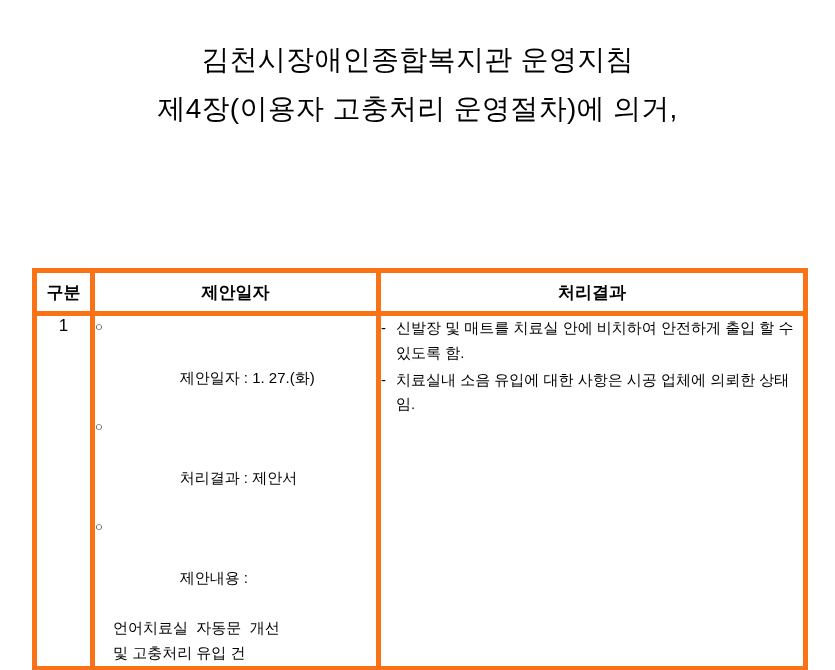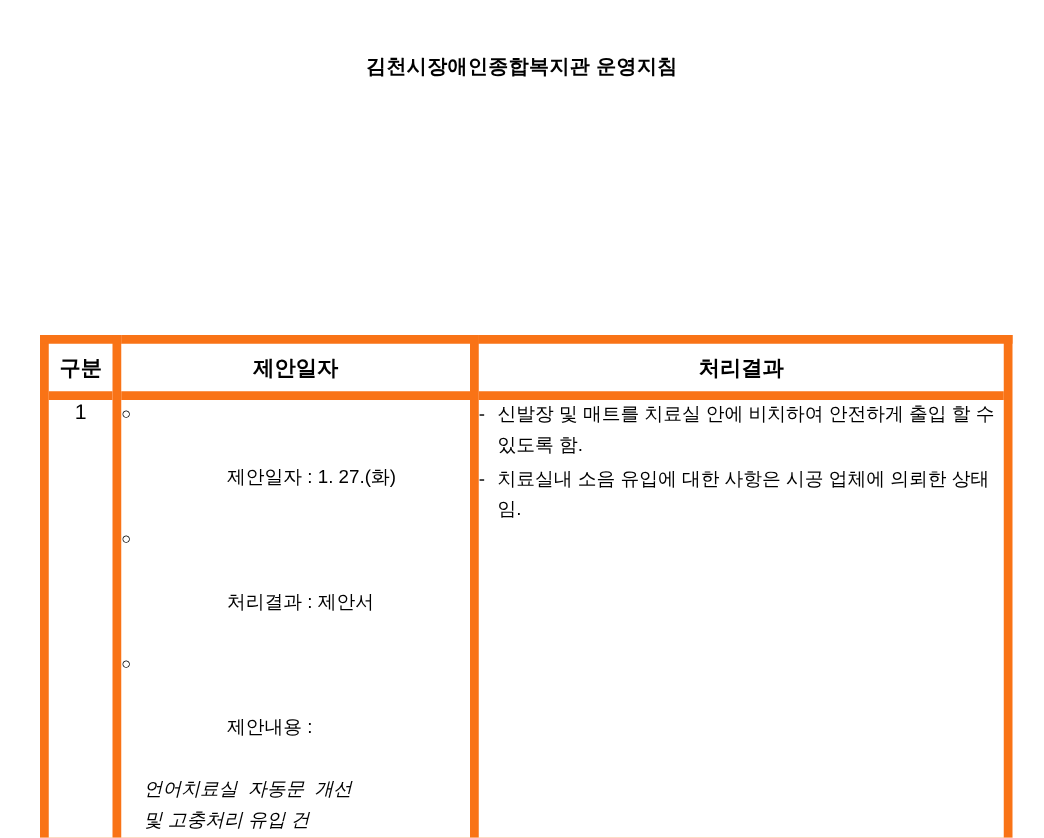--- a/index.html
+++ b/index.html
@@ -17,22 +17,22 @@
   .page {
     position: relative;
     width: 835px;
     height: 670px;
     box-sizing: border-box;
   }
   .heading {
     margin: 0;
     padding-top: 46px;
     text-align: center;
-    font-size: 16px;
-    font-weight: bold;
+    font-size: 28px;
+    font-weight: normal;
     line-height: 1.0;
     letter-spacing: 0.3px;
   }
   .heading-line {
     display: block;
     margin-bottom: 21px;
     white-space: pre;
   }
   .table-wrap {
     position: absolute;
@@ -45,21 +45,21 @@
     width: 771px;
     table-layout: fixed;
     border: 2px solid #000000;
   }
   table.notice col.c-div { width: 58px; }
   table.notice col.c-recv { width: 286px; }
   table.notice col.c-result { width: 427px; }
 
   table.notice th,
   table.notice td {
-    border: 7px solid #f97316;
+    border: 5px solid #f97316;
     vertical-align: top;
     padding: 0;
   }
   table.notice thead th {
     text-align: center;
     font-size: 17px;
     font-weight: bold;
     height: 38px;
     vertical-align: middle;
     border-bottom: 2px solid #000000;
@@ -95,40 +95,40 @@
   }
   ul.bullets > li .marker {
     position: absolute;
     left: 0;
     top: 0;
     font-size: 13px;
   }
   .subline {
     padding-left: 18px;
     white-space: pre;
-    font-style: italic;
   }
   ul.dashes > li {
     position: relative;
     padding-left: 15px;
     margin: 0 0 2px 0;
   }
   ul.dashes > li .marker {
     position: absolute;
     left: 0;
     top: 0;
   }
 </style>
 </head>
 <body>
 
 <div class="page">
 
   <div class="heading">
     <span class="heading-line">김천시장애인종합복지관 운영지침</span>
+    <span class="heading-line">제4장(이용자 고충처리 운영절차)에 의거,</span>
   </div>
 
   <div class="table-wrap">
     <table class="notice">
       <colgroup>
         <col class="c-div">
         <col class="c-recv">
         <col class="c-result">
       </colgroup>
       <thead>

